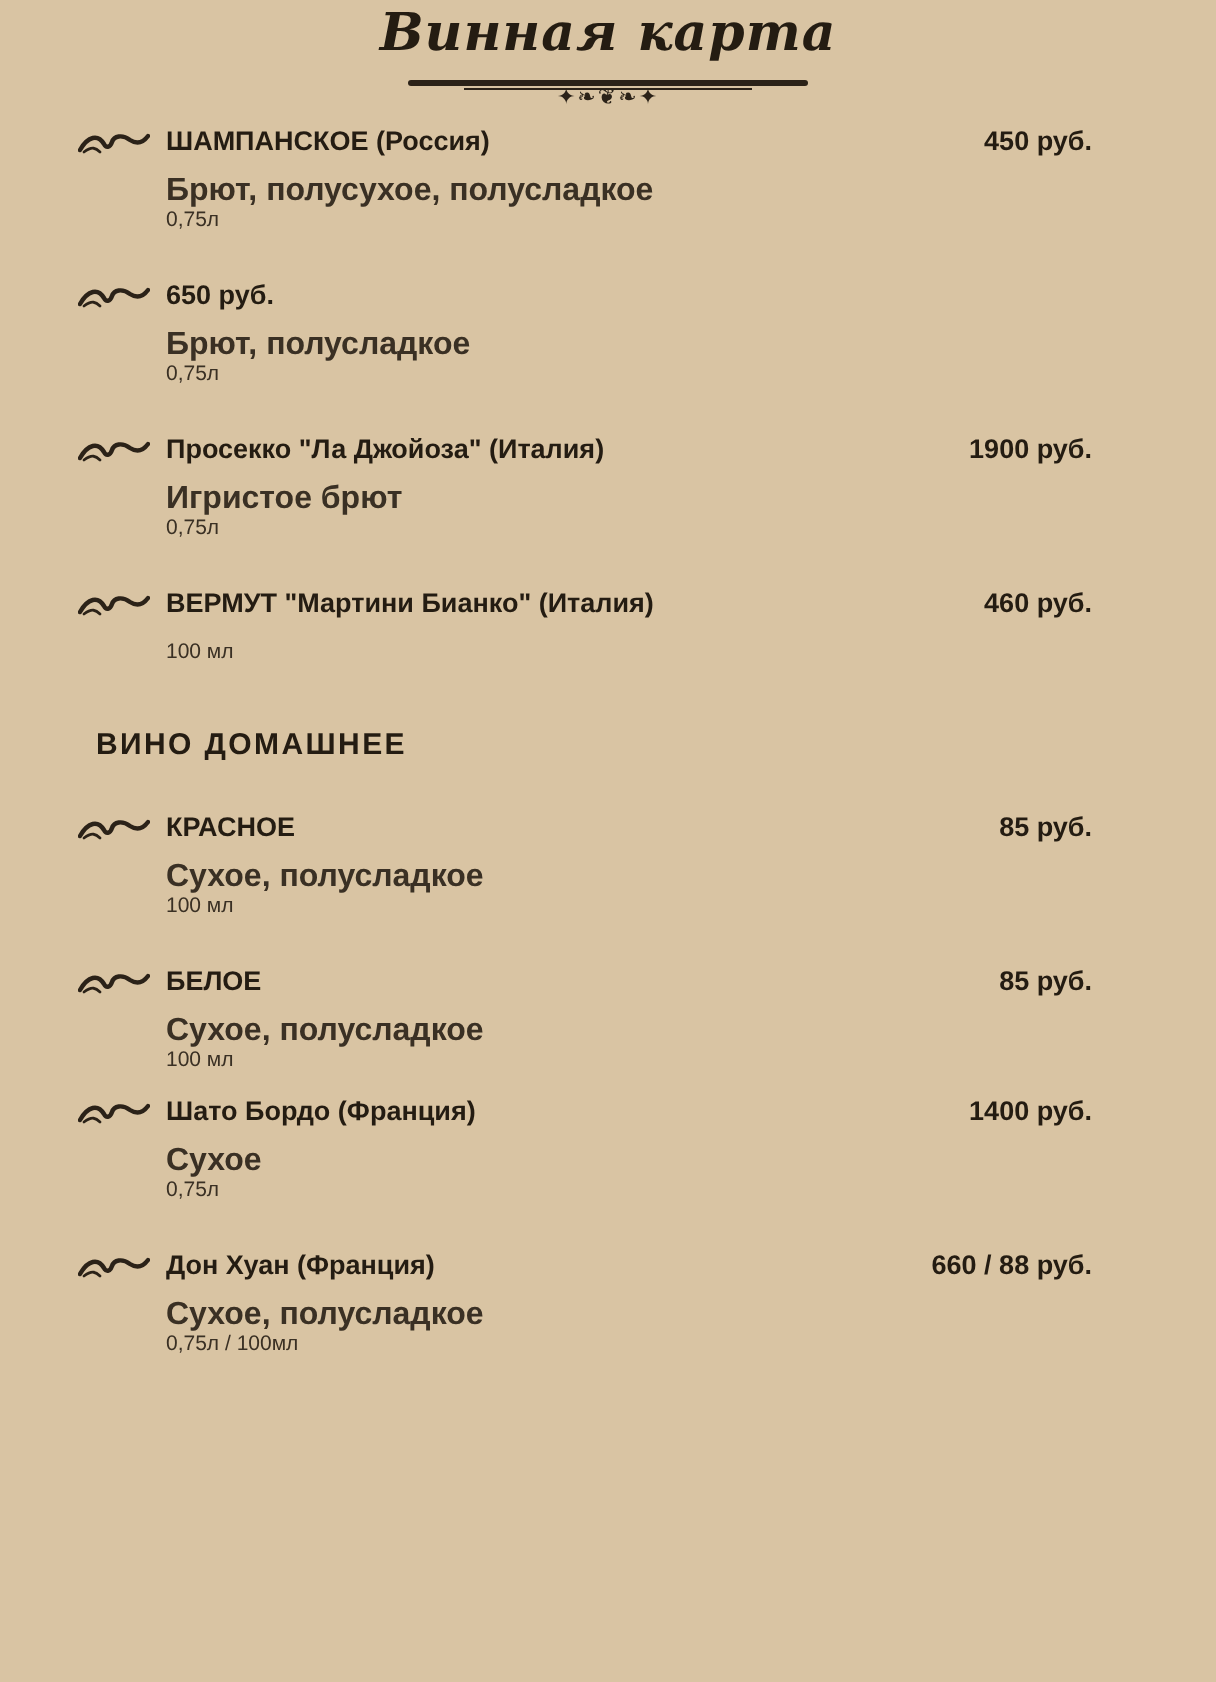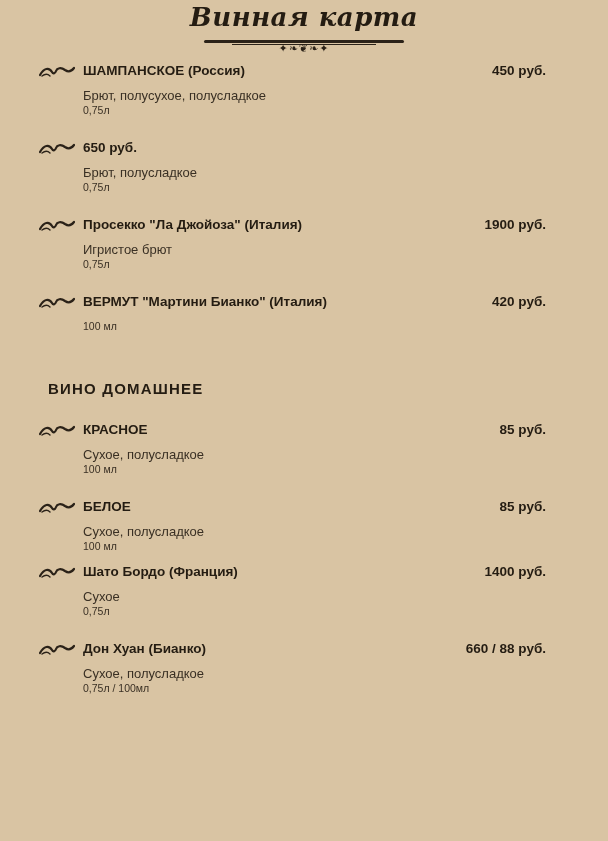--- a/index.html
+++ b/index.html
@@ -97,22 +97,22 @@
   }
   .item-price {
     font-size: 13.5px;
     font-weight: bold;
     color: #241c12;
     line-height: 18px;
     white-space: nowrap;
     text-align: center;
   }
   .item-desc {
-    font-size: 13px;
-    font-weight: normal;
+    font-size: 16px;
+    font-weight: bold;
     color: #3a3024;
     line-height: 15px;
     margin-top: 8px;
   }
   .item-vol {
     font-size: 10.5px;
     color: #3a3024;
     line-height: 14px;
   }
   .bullet {
@@ -199,26 +199,26 @@
 
     <div class="item" style="margin-top:22px;">
       <span class="bullet">
         <svg width="36" height="14" viewBox="0 0 36 14">
           <path d="M1 11 C5 4, 10 3, 13 8 C14 10, 16 10, 17 7 C18 4, 22 3, 26 6 C29 8, 32 8, 35 4" fill="none" stroke="#2b2218" stroke-width="2.2" stroke-linecap="round"></path>
           <path d="M3 12 C7 9, 9 10, 11 12" fill="none" stroke="#2b2218" stroke-width="1.4" stroke-linecap="round"></path>
         </svg>
       </span>
       <div class="item-top">
         <div class="item-name">ВЕРМУТ "Мартини Бианко" (Италия)</div>
-        <div class="item-price">420 руб.</div>
+        <div class="item-price">460 руб.</div>
       </div>
       <div class="item-vol" style="margin-top:8px;">100 мл</div>
     </div>
 
-    <div class="section-head" style="margin-top:46px;">
+    <div class="section-head" style="margin-top:30px;">
       <div class="section-title">ВИНО ДОМАШНЕЕ</div>
     </div>
 
     <div class="item">
       <span class="bullet">
         <svg width="36" height="14" viewBox="0 0 36 14">
           <path d="M1 11 C5 4, 10 3, 13 8 C14 10, 16 10, 17 7 C18 4, 22 3, 26 6 C29 8, 32 8, 35 4" fill="none" stroke="#2b2218" stroke-width="2.2" stroke-linecap="round"></path>
           <path d="M3 12 C7 9, 9 10, 11 12" fill="none" stroke="#2b2218" stroke-width="1.4" stroke-linecap="round"></path>
         </svg>
       </span>
@@ -262,21 +262,21 @@
     </div>
 
     <div class="item" style="margin-top:22px;">
       <span class="bullet">
         <svg width="36" height="14" viewBox="0 0 36 14">
           <path d="M1 11 C5 4, 10 3, 13 8 C14 10, 16 10, 17 7 C18 4, 22 3, 26 6 C29 8, 32 8, 35 4" fill="none" stroke="#2b2218" stroke-width="2.2" stroke-linecap="round"></path>
           <path d="M3 12 C7 9, 9 10, 11 12" fill="none" stroke="#2b2218" stroke-width="1.4" stroke-linecap="round"></path>
         </svg>
       </span>
       <div class="item-top">
-        <div class="item-name">Дон Хуан (Бианко)</div>
+        <div class="item-name">Дон Хуан (Франция)</div>
         <div class="item-price">660 / 88 руб.</div>
       </div>
       <div class="item-desc">Сухое, полусладкое</div>
       <div class="item-vol">0,75л / 100мл</div>
     </div>
 
   </div>
 </div>
 
 </body></html>

